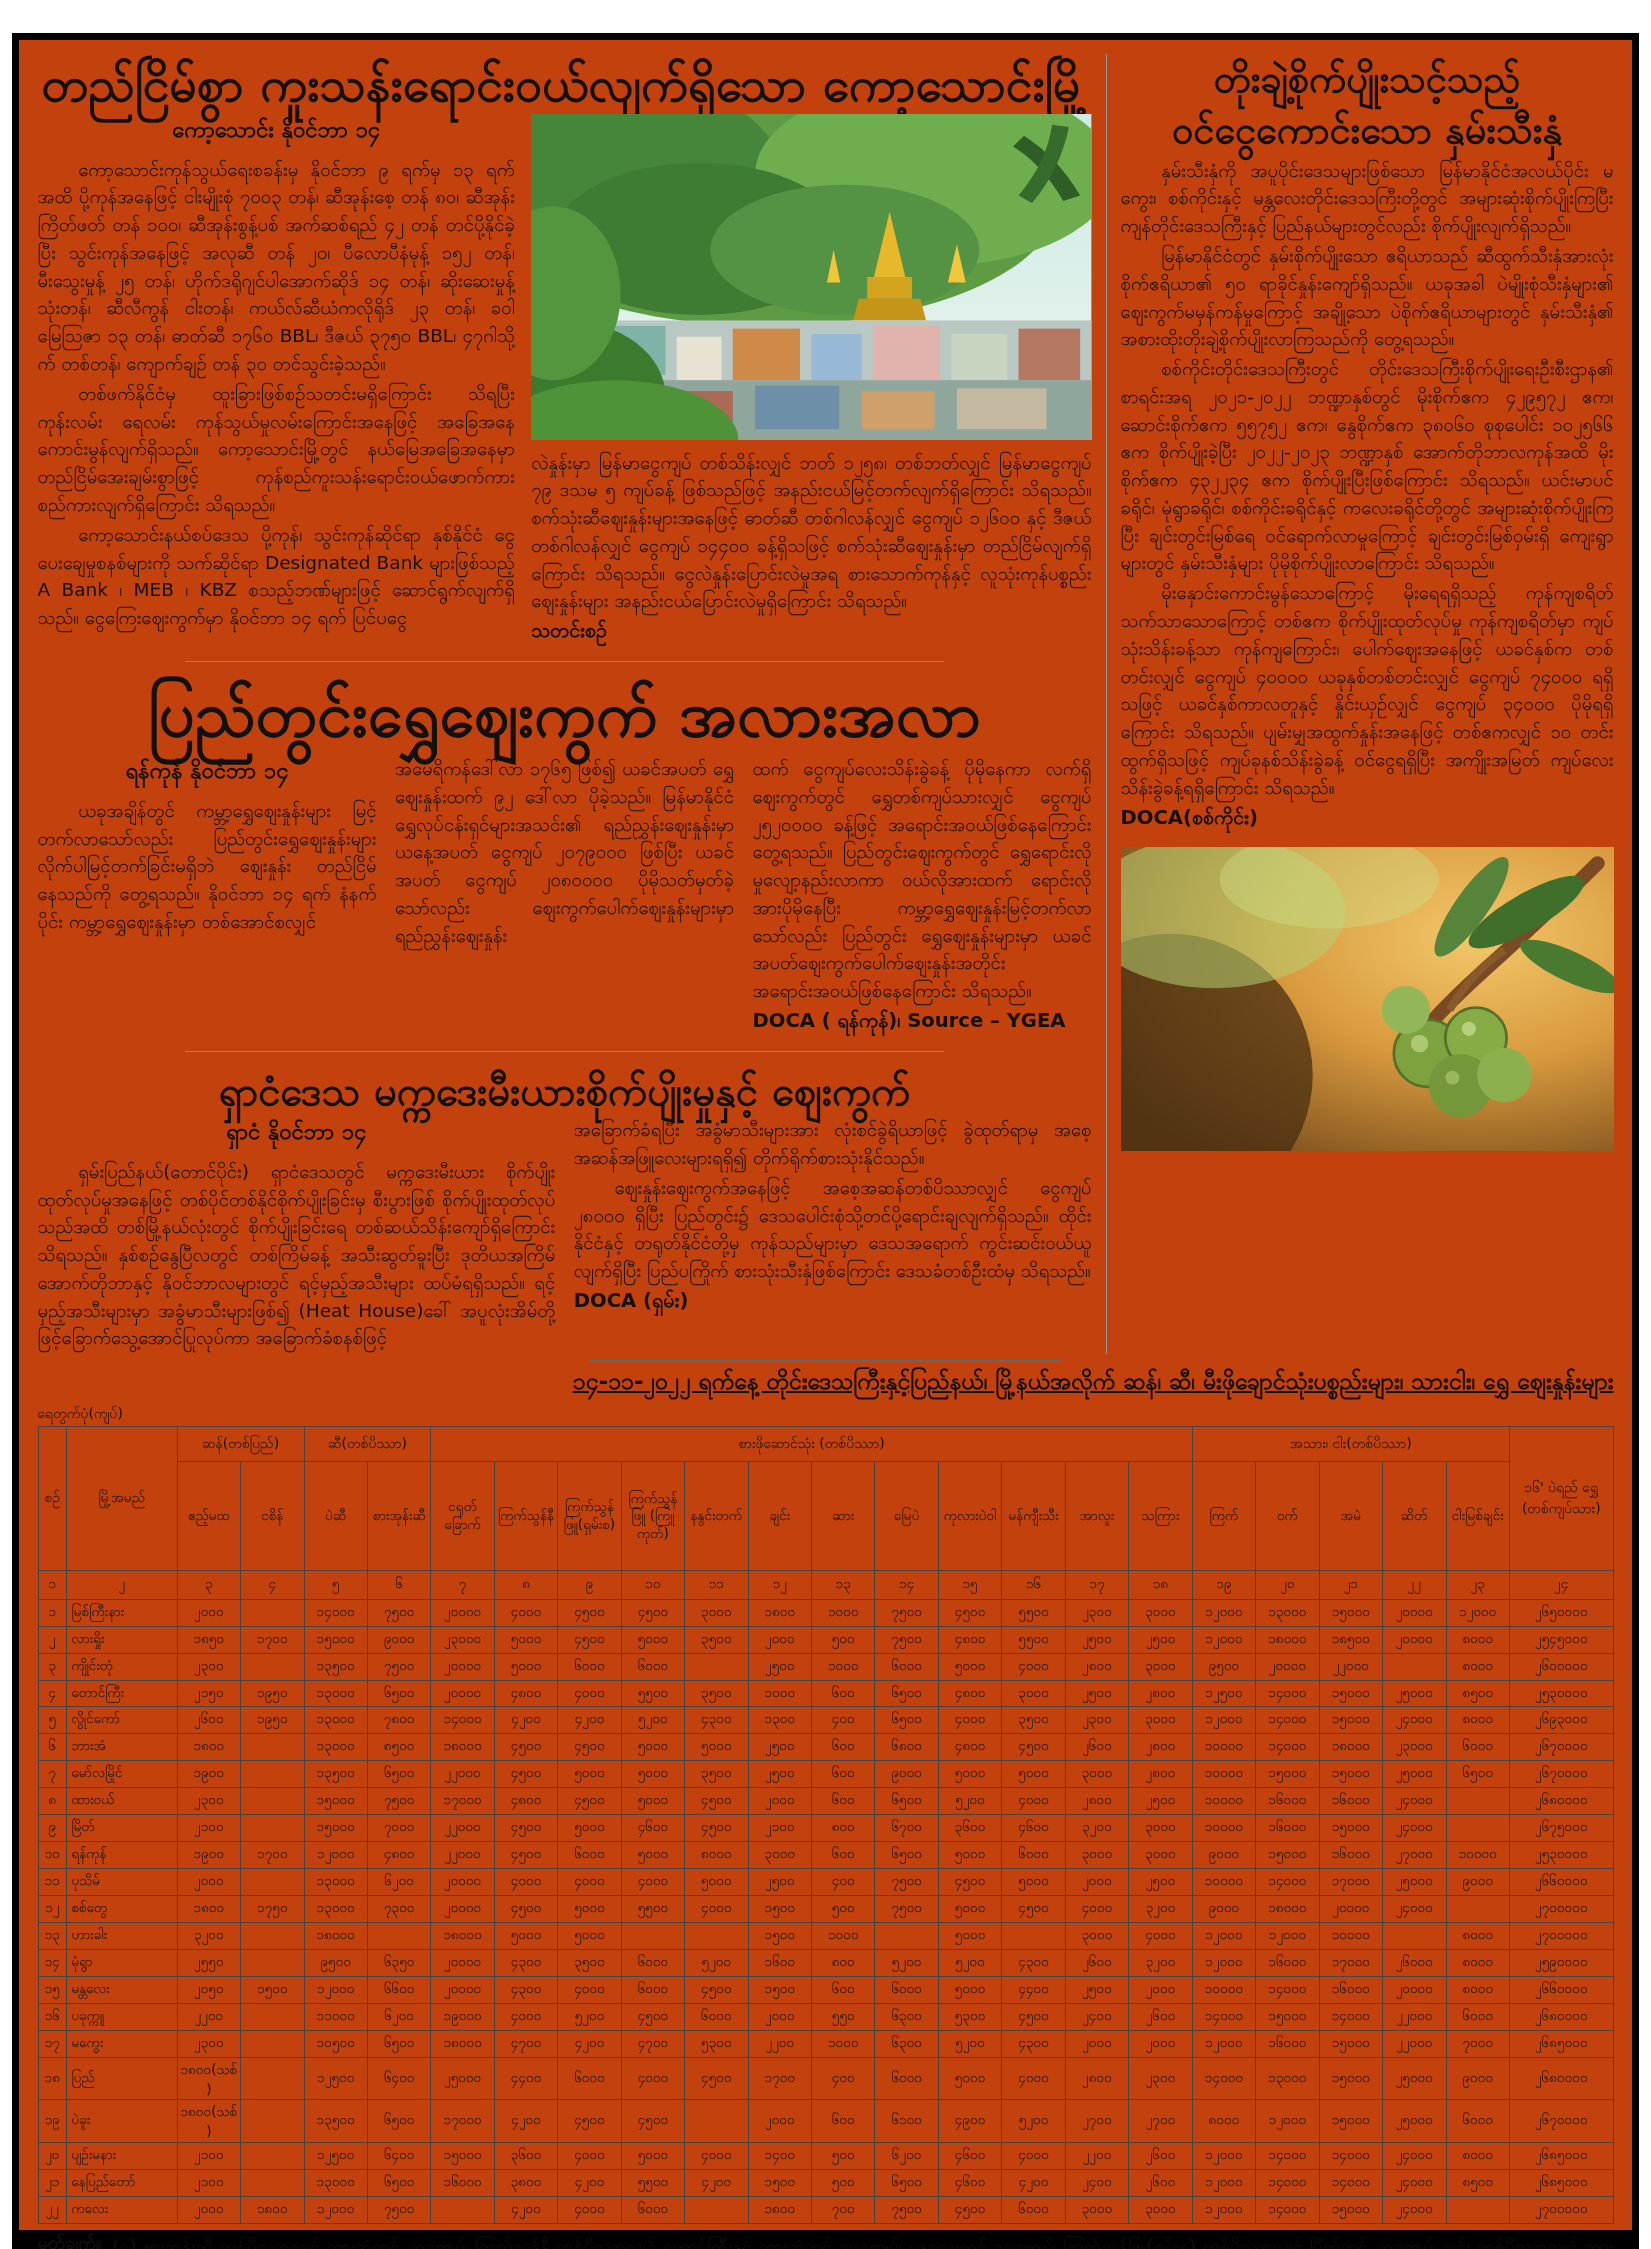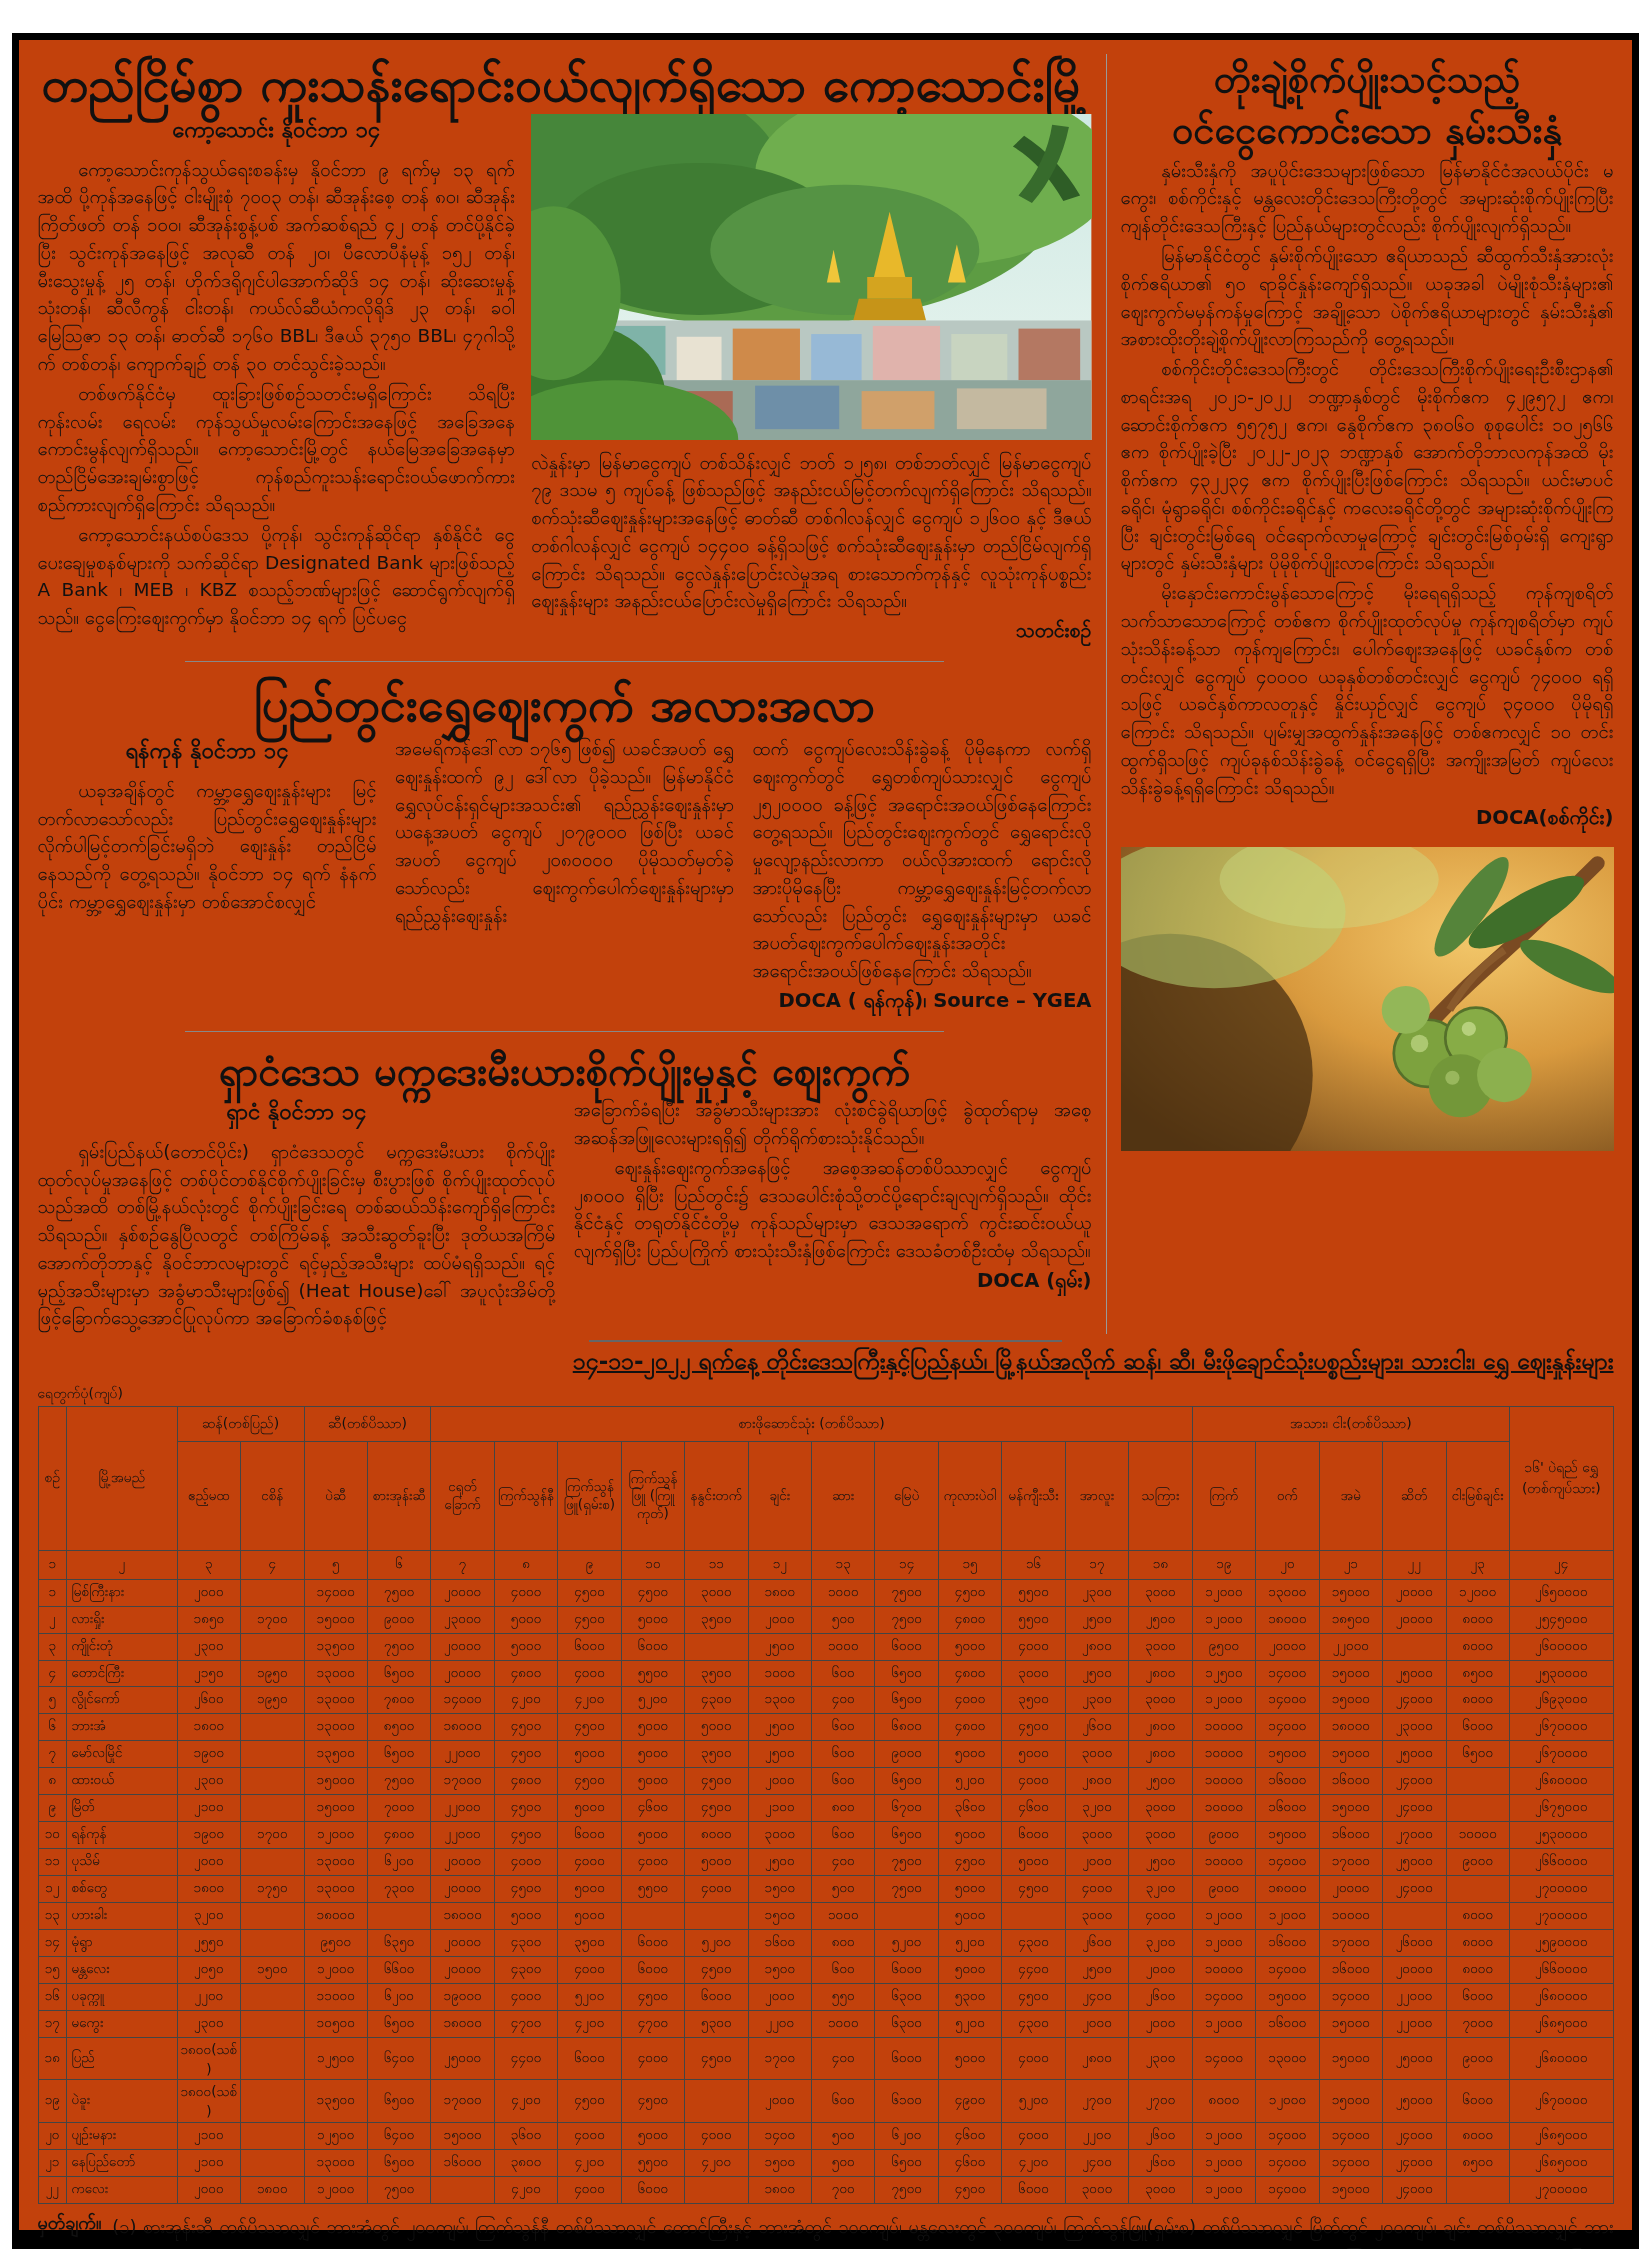--- a/index.html
+++ b/index.html
@@ -10,27 +10,27 @@
   .inner{position:absolute;inset:0;padding:14px 18.5px 5.4px 18.5px;}
 
   
   .upper{display:grid;grid-template-columns:1068px 1fr;column-gap:0;}
   .left-block{padding-right:14px;}
   .right-rail{border-left:1.6px solid #999;padding-left:14px;}
 
   h1.headline{font-weight:bold;text-align:center;margin:0;}
   .hl-1{font-size:48px;line-height:1.25;margin-bottom:9.8px;}
   .hl-2{font-size:38px;line-height:1.35;margin:2.2px 0 7.6px 0;}
-  .hl-3{font-size:47px;line-height:1.25;margin:12px 0 11px 0;}
+  .hl-3{font-size:63px;line-height:1.25;margin:12px 0 11px 0;}
   .hl-4{font-size:40px;line-height:1.25;margin:11px 0 9.8px 0;}
 
   .dateline{font-weight:bold;font-size:22px;text-align:center;margin:1.1px 0 7.6px 0;}
   .body-p{font-size:18.5px;line-height:1.5;text-align:justify;margin:0 0 2.2px 0;text-indent:2.2em;}
   .cont{text-indent:0;}
-  .signature{font-weight:bold;font-size:19.6px;text-align:right;margin-top:3.3px;}
+  .signature{font-weight:bold;font-size:19.6px;margin-top:3.3px;}
 
   .art1-flex{display:flex;gap:16.3px;}
   .art1-left{width:46%;}
   .art1-right{width:54%;}
   .photo-town{width:100%;height:326px;display:block;margin-bottom:8.7px;}
 
   .rule{border:none;border-top:1.6px solid #888;margin:14px auto;}
   .rule-mid{width:72%;}
   .rule-cap{width:30%;margin:5.4px auto 4.3px auto;border-top:2.2px solid #666;}
 

